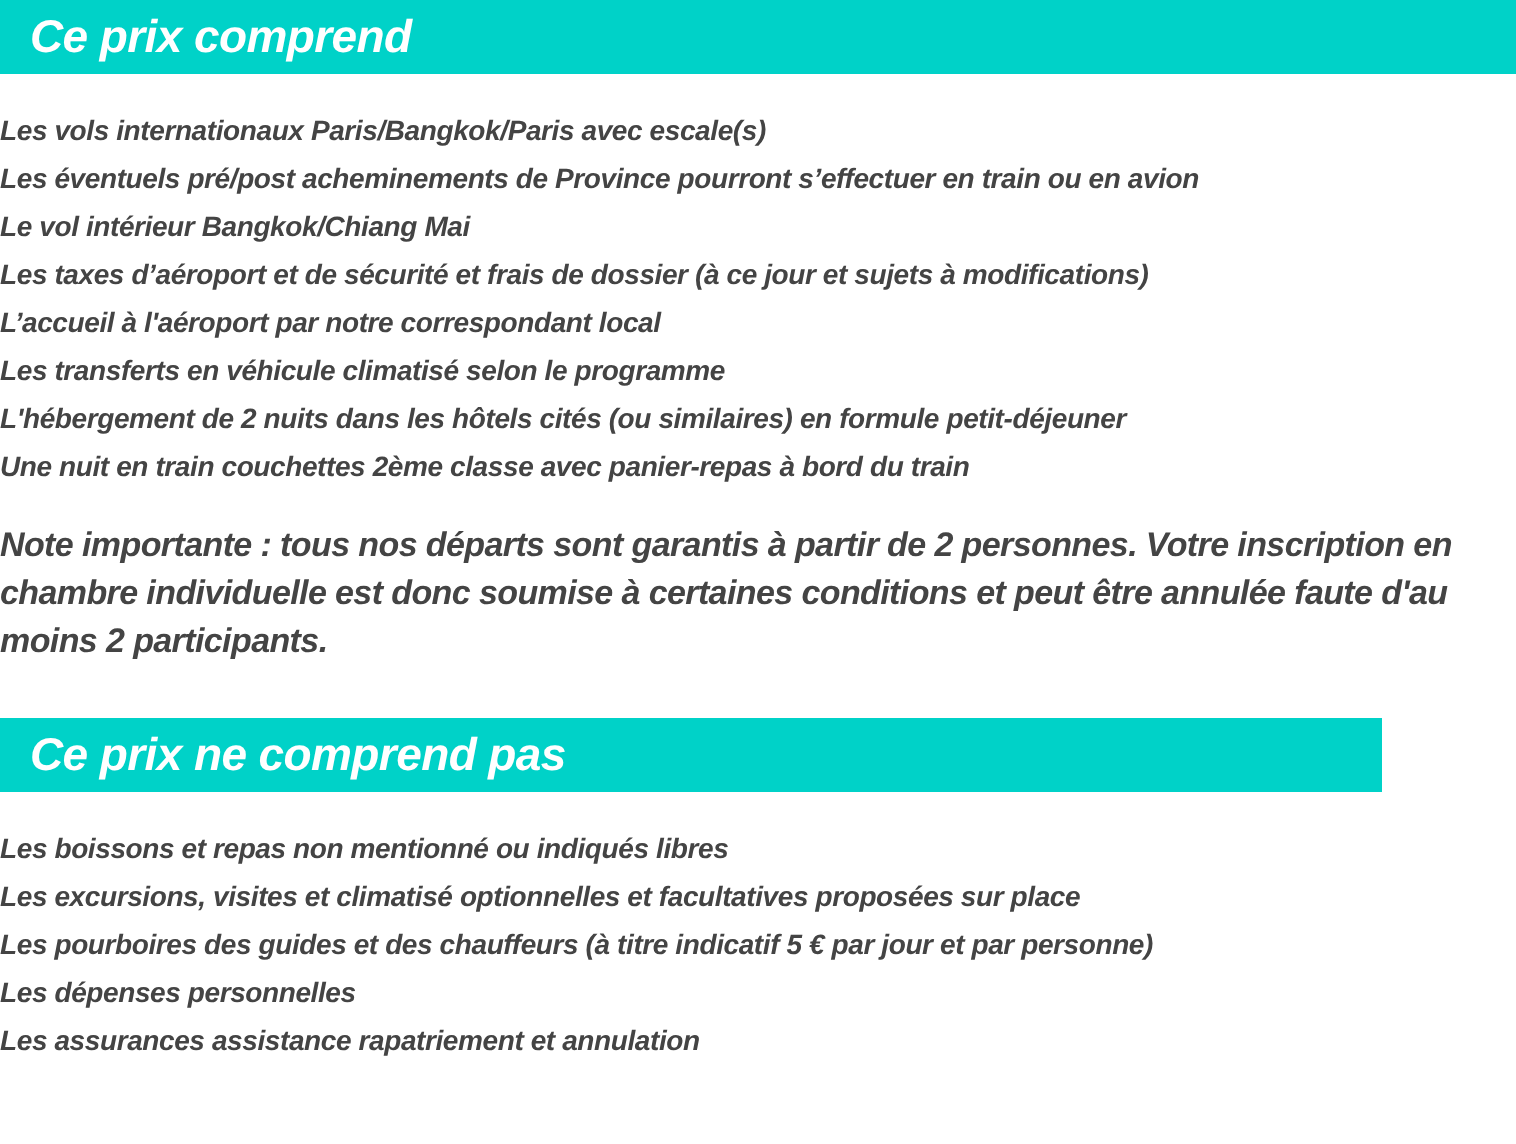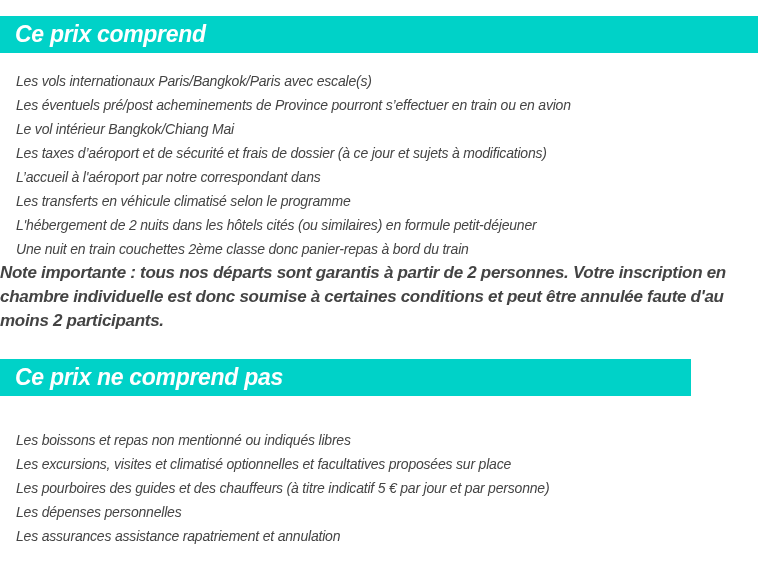--- a/index.html
+++ b/index.html
@@ -14,23 +14,23 @@
       display: flex; align-items: center;
       padding-left: 15px;
       box-sizing: border-box;
     }
     .banner h2 {
       margin: 0;
       font-style: italic; font-weight: bold;
       font-size: 23px; color: #ffffff;
       letter-spacing: -0.3px;
     }
-    #sec1 { position: absolute; top: 16px; left: 0; width: 758px; }
+    #sec1 { position: absolute; top: 0; left: 0; width: 758px; }
     #sec2 { position: absolute; top: 359px; left: 0; width: 691px; }
-    .list { list-style: none; margin: 16px; padding: 0; }
+    .list { list-style: none; margin: 0; padding: 0; font-weight: bold; }
     .list li {
       font-style: italic; font-size: 14px;
       line-height: 24px; height: 24px;
       white-space: nowrap; letter-spacing: -0.2px;
       color: #444;
     }
     #list1 { position: absolute; top: 53px; left: 0; }
     #list2 { position: absolute; top: 412px; left: 0; }
     #note {
       position: absolute; top: 261px; left: 0; width: 740px;
@@ -45,24 +45,24 @@
   <div class="banner">
     <h2>Ce prix comprend</h2>
   </div>
 </div>
 
 <ul id="list1" class="list">
   <li>Les vols internationaux Paris/Bangkok/Paris avec escale(s)</li>
   <li>Les éventuels pré/post acheminements de Province pourront s’effectuer en train ou en avion</li>
   <li>Le vol intérieur Bangkok/Chiang Mai</li>
   <li>Les taxes d’aéroport et de sécurité et frais de dossier (à ce jour et sujets à modifications)</li>
-  <li>L’accueil à l'aéroport par notre correspondant dans</li>
+  <li>L’accueil à l'aéroport par notre correspondant local</li>
   <li>Les transferts en véhicule climatisé selon le programme</li>
   <li>L'hébergement de 2 nuits dans les hôtels cités (ou similaires) en formule petit-déjeuner</li>
-  <li>Une nuit en train couchettes 2ème classe donc panier-repas à bord du train</li>
+  <li>Une nuit en train couchettes 2ème classe avec panier-repas à bord du train</li>
 </ul>
 
 <p id="note">Note importante : tous nos départs sont garantis à partir de 2 personnes. Votre inscription en chambre individuelle est donc soumise à certaines conditions et peut être annulée faute d'au moins 2 participants.</p>
 
 <div id="sec2">
   <div class="banner">
     <h2>Ce prix ne comprend pas</h2>
   </div>
 </div>
 

